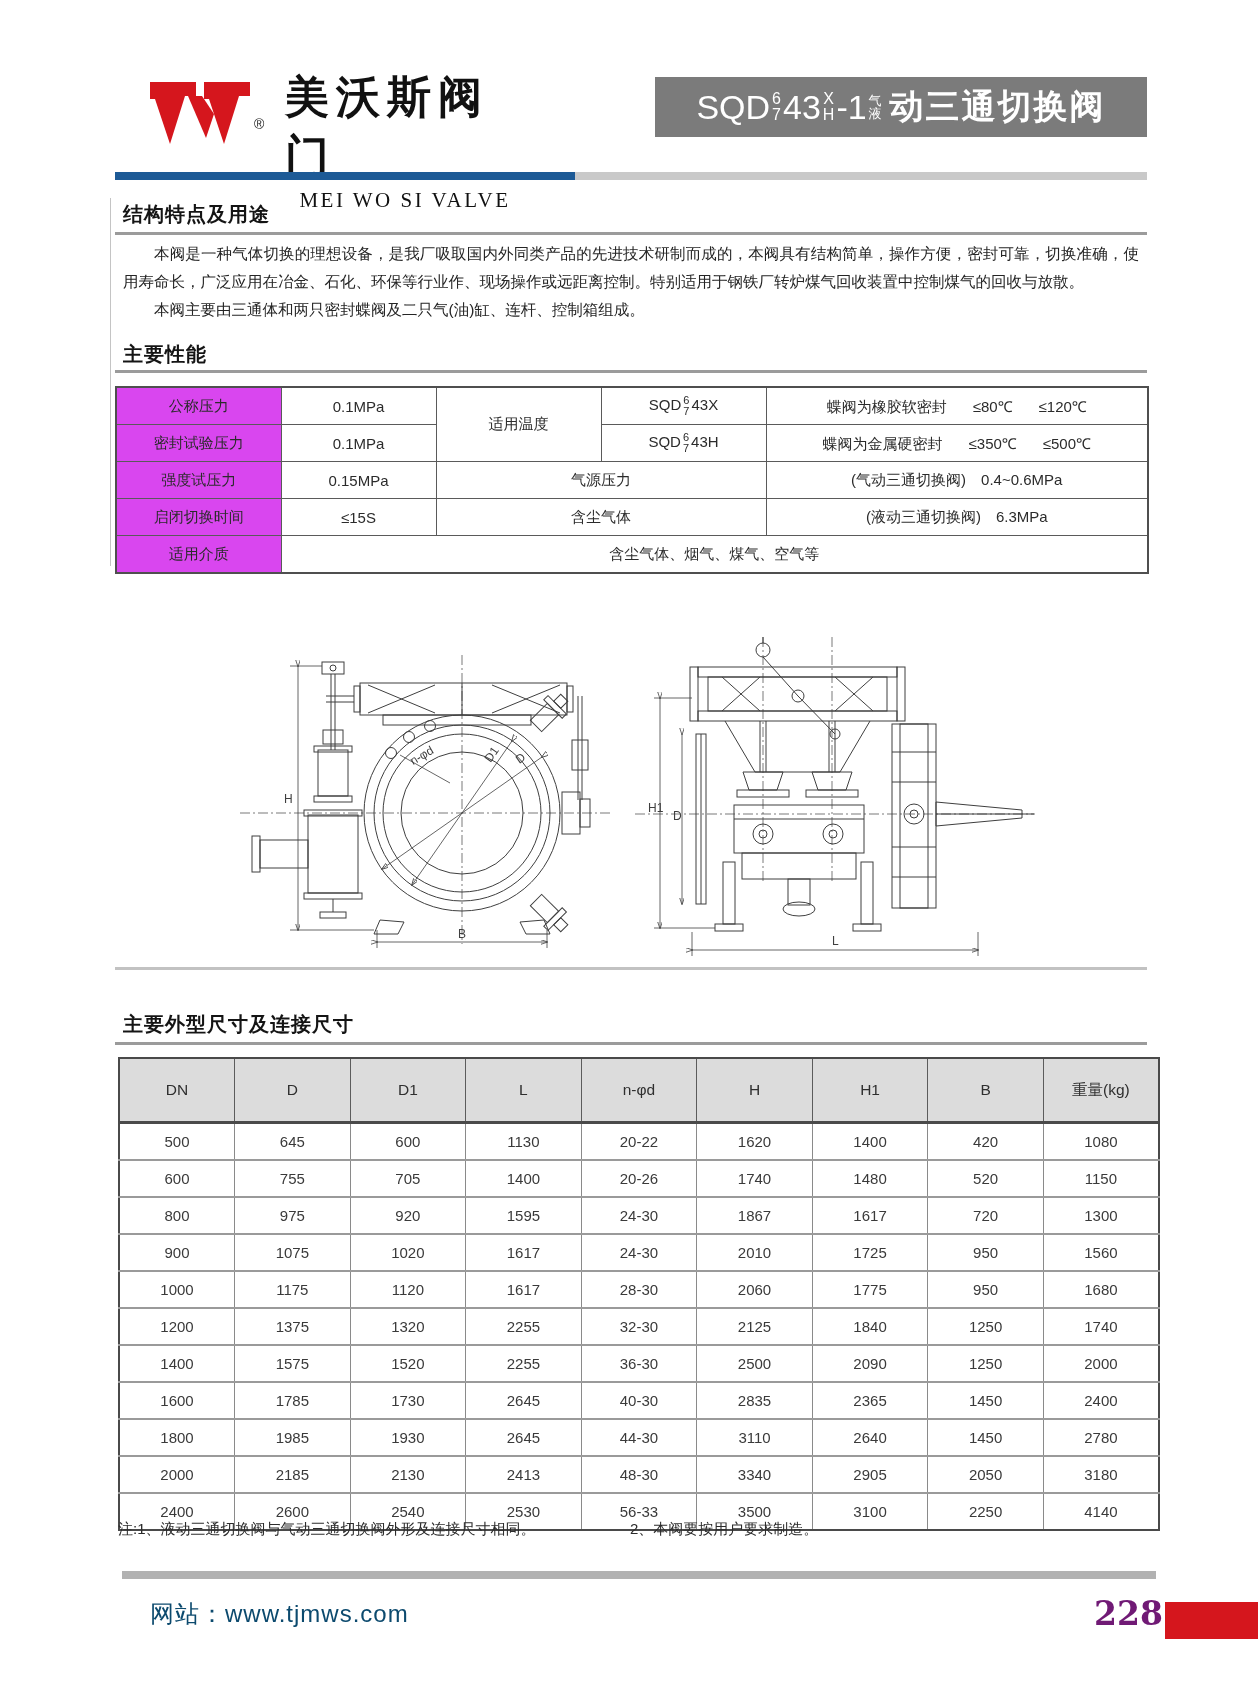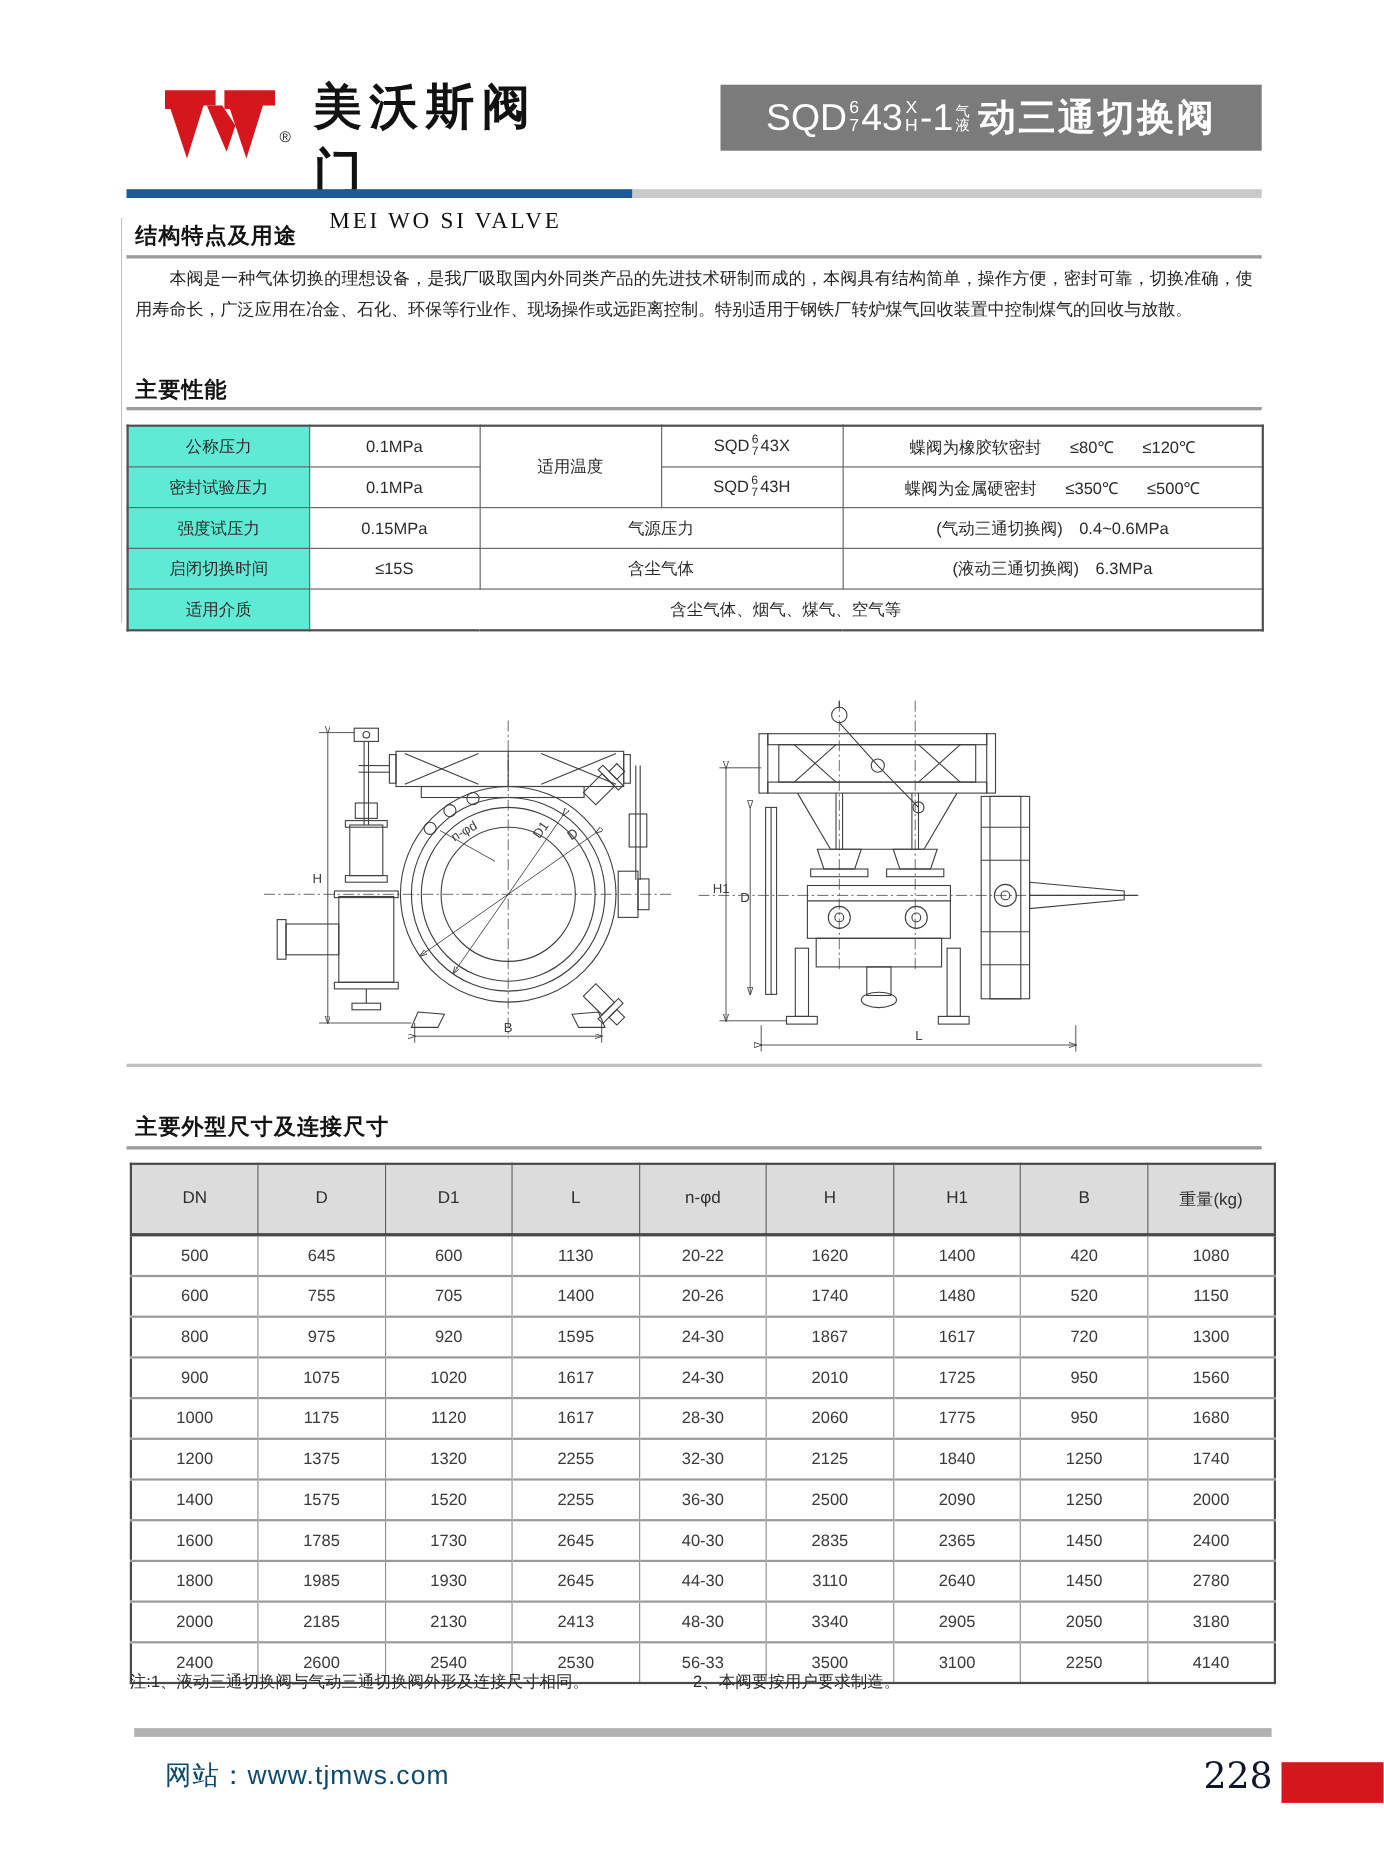--- a/index.html
+++ b/index.html
@@ -24,21 +24,21 @@
   
   .sec-title{font-size:20px;font-weight:bold;color:#141414;letter-spacing:1px;}
   .sec-rule{height:3px;background:#9b9b9b;}
   .paras{width:1016px;font-size:15.5px;line-height:1.82;text-align:justify;color:#252525;}
   .paras p{margin:0;text-indent:2em;}
 
   
   .perf-table{border-collapse:collapse;table-layout:fixed;width:1032px;border:2px solid #4f4f4f;}
   .perf-table td{border:1.5px solid #5a5a5a;text-align:center;vertical-align:middle;
                  font-size:15px;color:#2b2b2b;height:36px;padding:0 4px;}
-  .perf-table td.lbl{background:#5eead4;}
+  .perf-table td.lbl{background:#d946ef;}
   .perf-table .frac{font-size:11px;}
   .gap-l{margin-left:26px;}
 
   
   svg{overflow:visible;}
   .drw line,.drw path,.drw rect,.drw circle,.drw polyline,.drw polygon,.drw ellipse
       {stroke:#3f3f3f;fill:none;stroke-width:1;}
   .drw .cl{stroke-dasharray:10 3 2 3;stroke-width:0.7;}
   .drw text{font-size:12px;fill:#3f3f3f;stroke:none;font-family:"Liberation Sans",sans-serif;}
   .drw .dim{stroke-width:0.8;}
@@ -48,21 +48,21 @@
   .dim-table th{background:#dcdcdc;border:1px solid #5c5c5c;height:60px;font-weight:normal;
                 font-size:15.5px;color:#2f2f2f;}
   .dim-table thead tr{border-bottom:3px solid #4a4a4a;}
   .dim-table td{border:1px solid #8a8a8a;border-top:2px solid #9a9a9a;height:33px;
                 text-align:center;font-size:15px;color:#3a3a3a;}
   .note{font-size:15px;color:#2c2c2c;}
 
   
   .foot-bar{left:122px;top:1571px;width:1034px;height:8px;background:#b2b2b2;}
   .site{left:150px;top:1598px;font-family:Liberation Sans, sans-serif;font-size:24px;color:#0c4a6e;letter-spacing:1px;}
-  .pagenum{left:1094px;top:1594px;font-family:"DejaVu Serif",serif;font-size:33px;color:#0f172a;}
+  .pagenum{left:1094px;top:1594px;font-family:"DejaVu Serif",serif;font-size:33px;color:#701a75;font-weight:bold;}
   .red-block{left:1165px;top:1602px;width:93px;height:37px;background:#d5161d;}
 </style>
 </head>
 <body>
 
 <div id="page">
 
   <div class="abs" style="left:148px;top:72px;width:120px;height:78px;">
     <svg width="120" height="78" viewBox="0 0 120 78">
       <path d="M2,10 H48 V24 H37 L22,72 L7,27 H2 Z" fill="#d5161d" stroke="none"></path>
@@ -96,20 +96,21 @@
   </div>
 
   <div class="abs div-blue"></div>
   <div class="abs div-gray"></div>
   <div class="abs vline"></div>
 
   <div class="abs sec-title" style="left:123px;top:201px;">结构特点及用途</div>
   <div class="abs sec-rule" style="left:115px;top:232px;width:1032px;"></div>
   <div class="abs paras" style="left:123px;top:240px;">
     <p>本阀是一种气体切换的理想设备，是我厂吸取国内外同类产品的先进技术研制而成的，本阀具有结构简单，操作方便，密封可靠，切换准确，使用寿命长，广泛应用在冶金、石化、环保等行业作、现场操作或远距离控制。特别适用于钢铁厂转炉煤气回收装置中控制煤气的回收与放散。</p>
+    <p>本阀主要由三通体和两只密封蝶阀及二只气(油)缸、连杆、控制箱组成。</p>
   </div>
 
   <div class="abs sec-title" style="left:123px;top:341px;">主要性能</div>
   <div class="abs sec-rule" style="left:115px;top:370px;width:1032px;"></div>
 
   <table class="abs perf-table" style="left:115px;top:386px;">
     <colgroup>
         <col style="width:165px">
         <col style="width:155px">
         <col style="width:165px">

